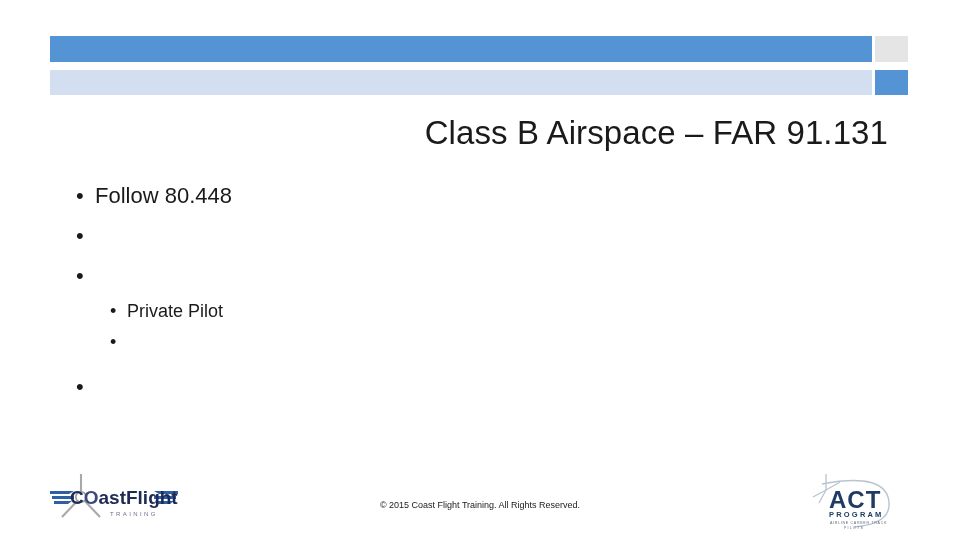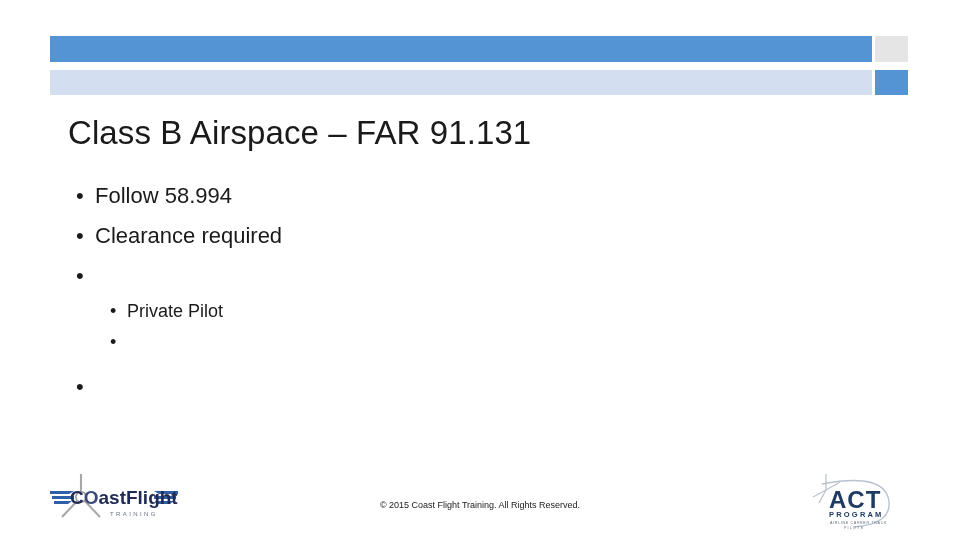--- a/index.html
+++ b/index.html
@@ -51,20 +51,21 @@
   #slide-title {
     position: absolute;
     left: 68px; top: 110px;
     width: 820px;
     font-size: 33px;
     line-height: 46px;
     font-weight: 400;
     color: #1a1a1a;
     letter-spacing: 0.1px;
     white-space: nowrap;
+    text-align: right;
   }
 
   
   #slide-body {
     position: absolute;
     left: 60px; top: 176px;
     width: 830px;
   }
   ul.lvl1, ul.lvl2 {
     list-style: none;
@@ -129,26 +130,25 @@
   <div class="bar-bottom-accent" style="background: rgb(84, 148, 212);"></div>
 </div>
 
 <div id="slide-title">Class B Airspace – FAR 91.131</div>
 
 <div id="slide-body">
   <ul class="lvl1">
 
     <li class="bullet l1">
       <span class="glyph">•</span>
-      <span class="btext">Follow 58.994</span>
-    </li>
-
-    <li class="bullet l1">
-      <span class="glyph">•</span>
-      <span class="btext">Clearance required</span>
+      <span class="btext">Follow 80.448</span>
+    </li>
+
+    <li class="bullet l1">
+      <span class="glyph">•</span>
     </li>
 
     <li class="bullet l1">
       <span class="glyph">•</span>
     </li>
 
     <li class="bullet l2">
       <span class="glyph">•</span>
       <span class="btext">Private Pilot</span>
     </li>

